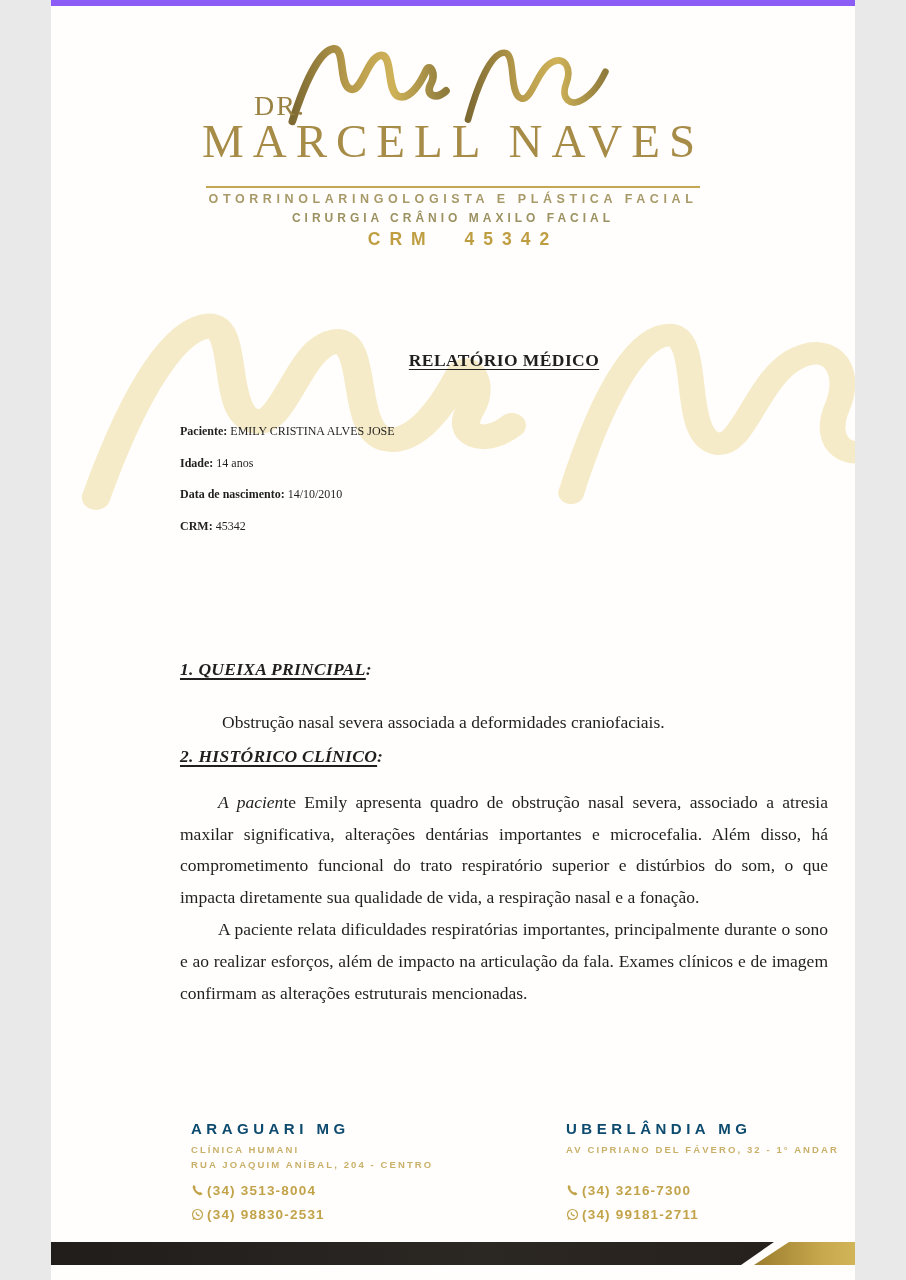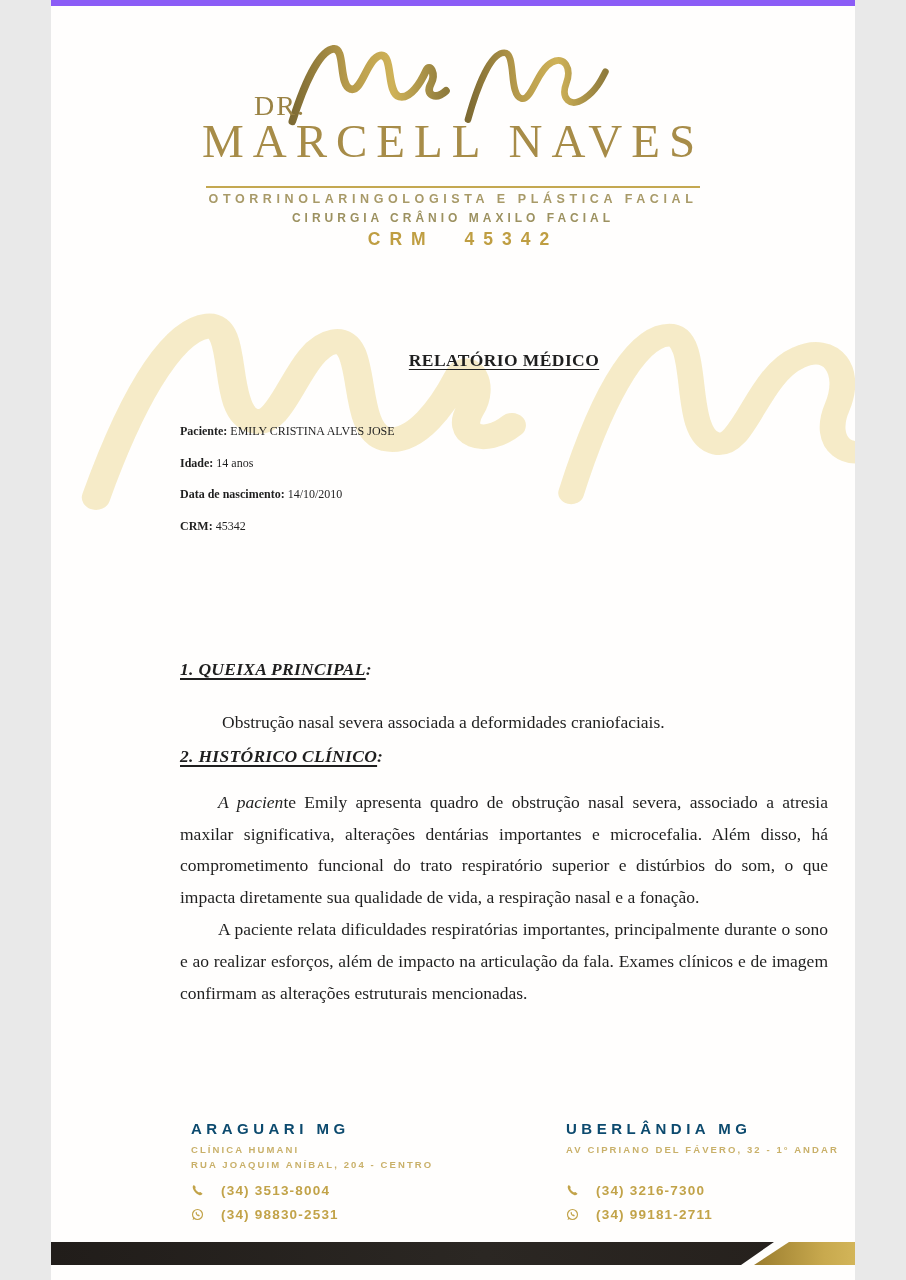--- a/index.html
+++ b/index.html
@@ -67,21 +67,21 @@
   .p-block p{margin:0;text-align:justify;text-indent:38px;line-height:31.6px;}
   .p-block p + p{margin-top:1px;}
   .ital{font-style:italic;}
   
   .loc{position:absolute;top:1114px;width:340px;font-family:"Liberation Sans", sans-serif;}
   .loc-1{left:140px;}
   .loc-2{left:515px;}
   .city{font-size:15px;font-weight:bold;letter-spacing:4.5px;color:#0c4a6e;white-space:nowrap;}
   .addr{margin-top:5px;height:33px;font-size:9.5px;font-weight:bold;letter-spacing:2.1px;color:#c9b069;line-height:15px;white-space:nowrap;}
   .phones{position:absolute;top:58px;left:0;}
-  .ph{display:flex;align-items:center;gap:17px;height:24px;
+  .ph{display:flex;align-items:center;gap:3px;height:24px;
       font-size:13.5px;font-weight:bold;letter-spacing:1.2px;color:#c2a349;white-space:nowrap;}
   .ph svg{flex:0 0 auto;}
   
   .bar-black{
     position:absolute;left:0;top:1236px;width:723px;height:23px;
     background:linear-gradient(90deg,#211d1a,#2b2723 60%,#26211d);
     clip-path:polygon(0 0,100% 0,calc(100% - 33px) 100%,0 100%);
   }
   .bar-gold{
     position:absolute;left:703px;top:1236px;width:199px;height:23px;

